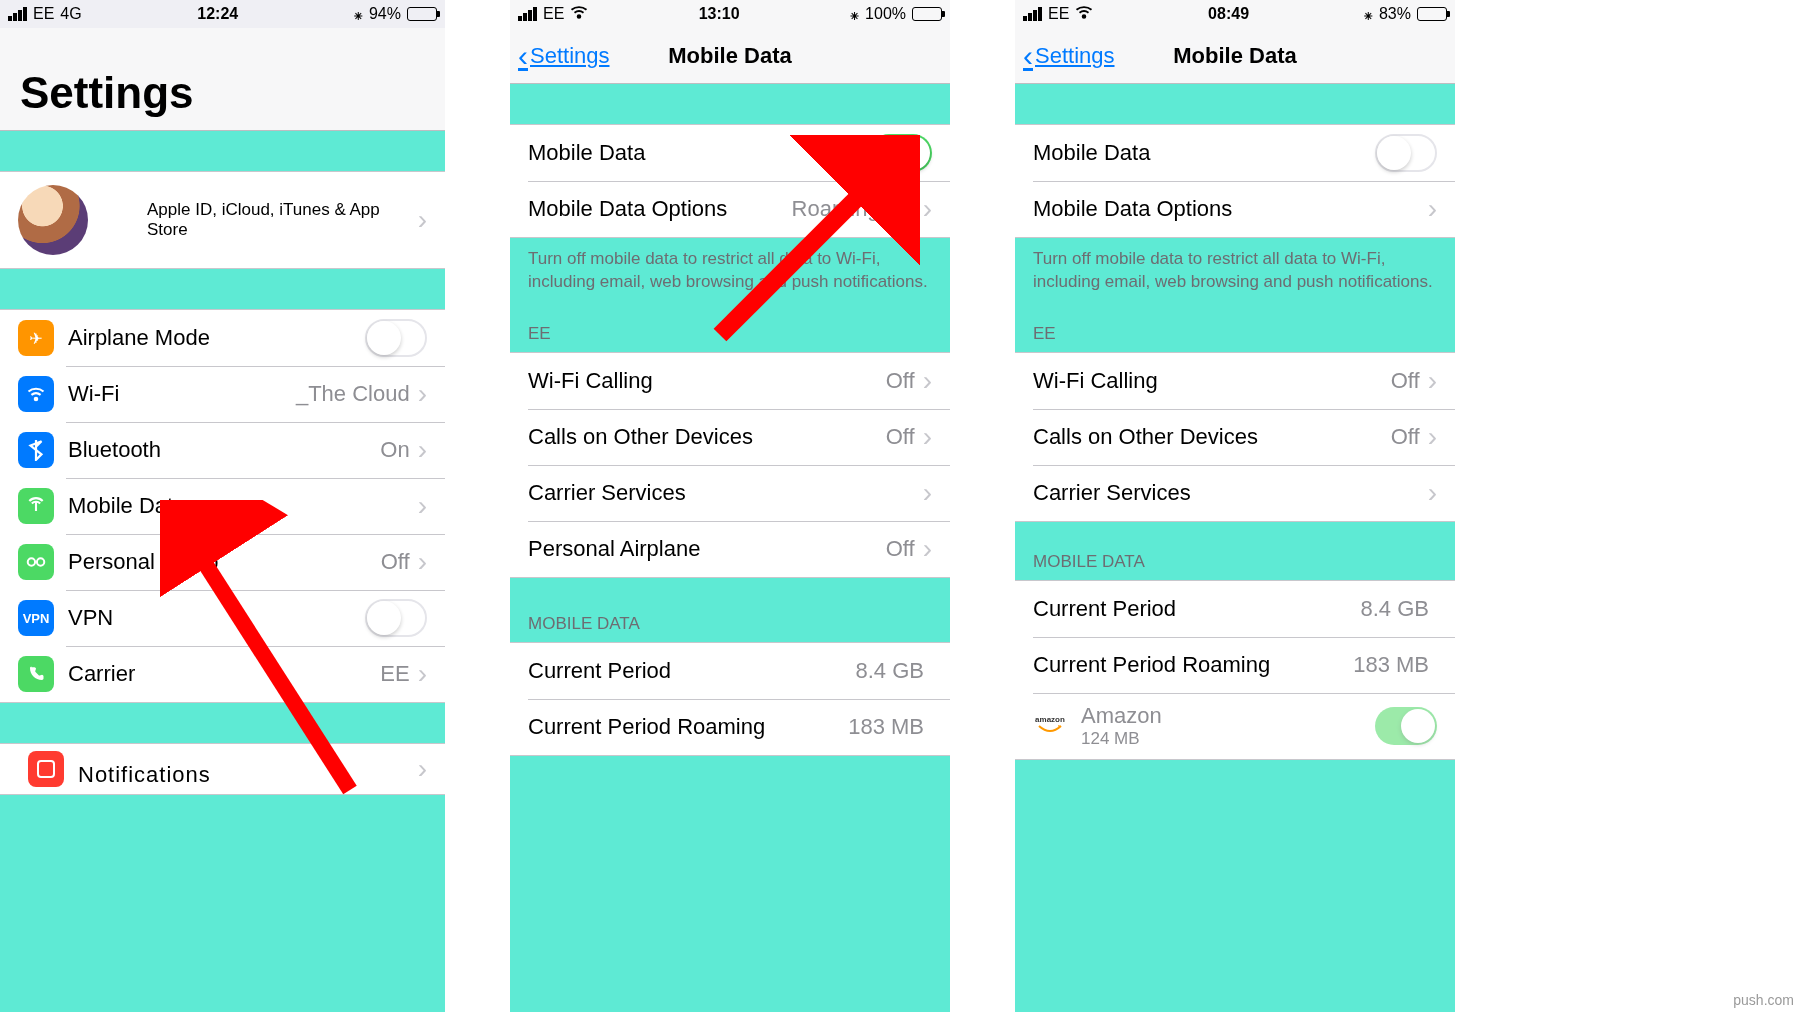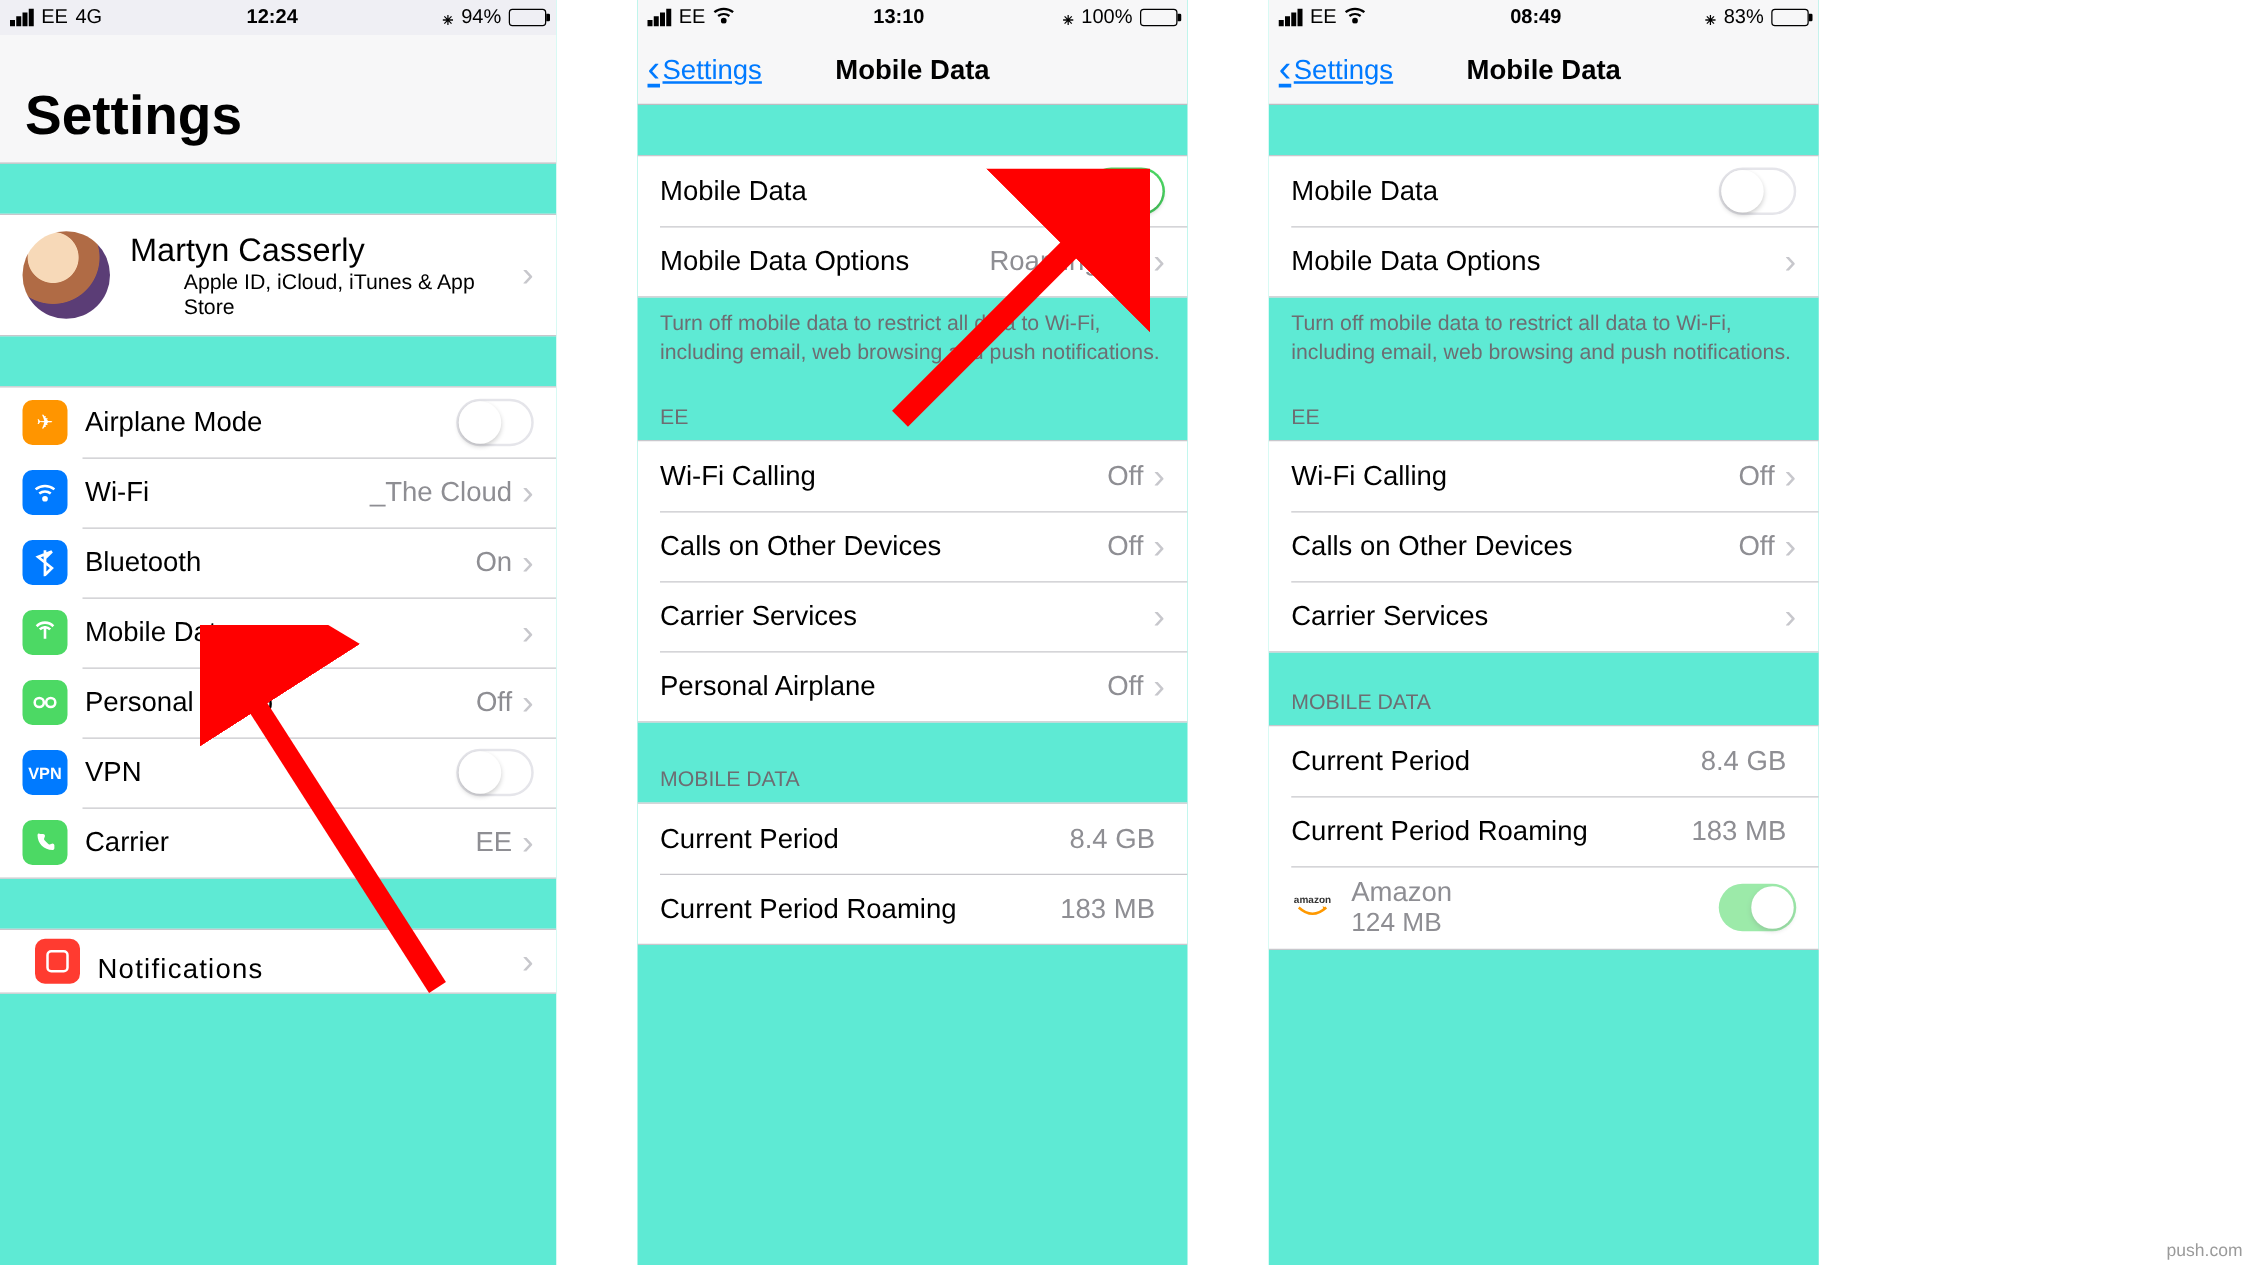--- a/index.html
+++ b/index.html
@@ -133,21 +133,21 @@
   .cell.partial .cell-label{ position:relative; top:6px;}
   .watermark{
     position:fixed; right:6px; bottom:4px; font-size:14px; color:#9a9a9a;
     font-family: Arial, sans-serif;
   }
   .app-icon{
     width:34px;height:34px;border-radius:7px;margin-right:14px;
     display:flex;flex-direction:column;align-items:center;justify-content:center;
     font-size:8px;color:#333;flex-shrink:0;
   }
-  .app-sub{ font-size:21px; color:#8e8e93;}
+  .app-sub{ font-size:17px; color:#8e8e93;}
 </style>
 </head>
 <body>
 
 <div class="phone" style="width:445px;">
 
   <div class="status-bar" style="background:#efeff4;">
     <div class="sb-left">
       <span class="signal-bars">
           <span></span>
@@ -167,21 +167,20 @@
   </div>
 
   <div class="large-title">Settings</div>
 
   <div class="section-gap"></div>
 
   <div class="cell-group">
     <div class="cell" style="min-height:96px;">
       <div class="avatar"></div>
       <div style="flex:1">
-        <div class="profile-name">Martyn Casserly</div>
         <div class="profile-sub">Apple ID, iCloud, iTunes &amp; App Store</div>
       </div>
       <span class="chevron">›</span>
     </div>
   </div>
 
   <div class="section-gap"></div>
 
   <div class="cell-group">
     <div class="cell with-icon">

